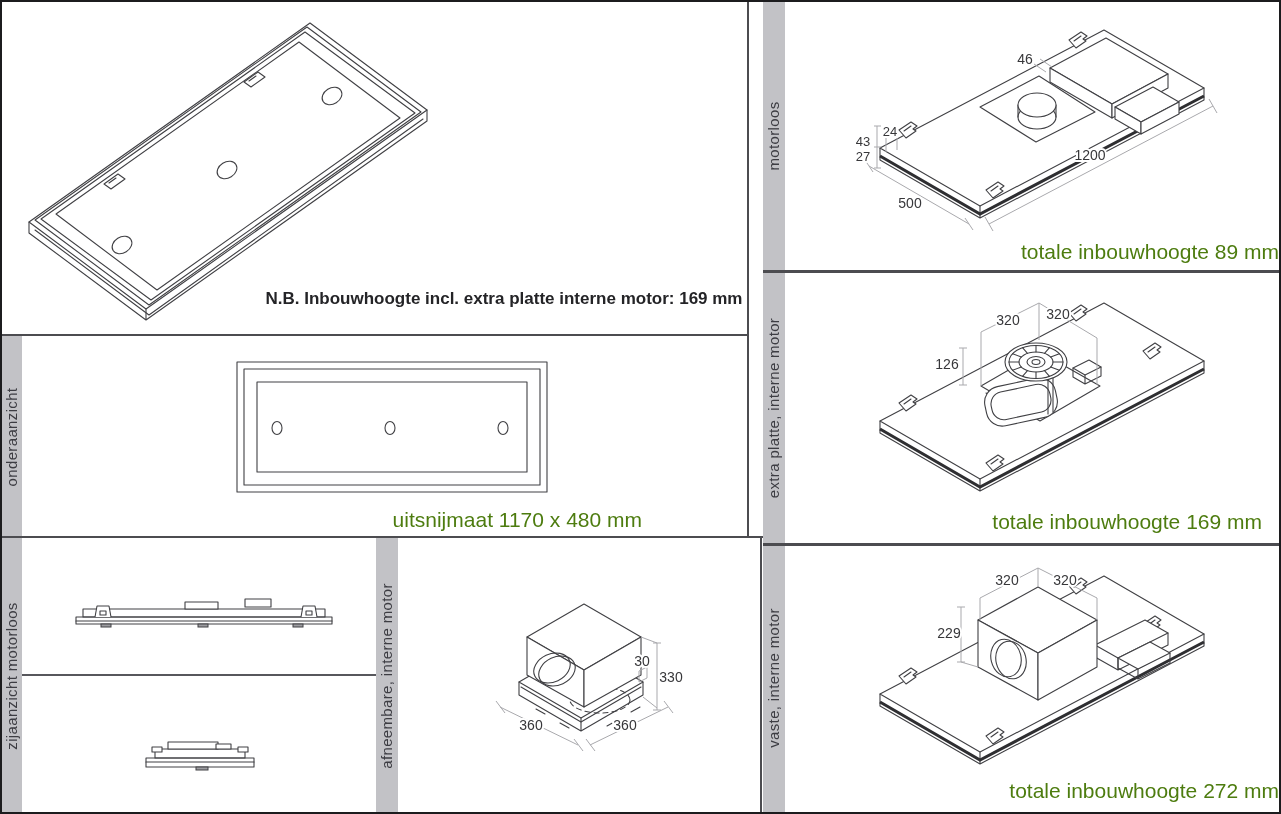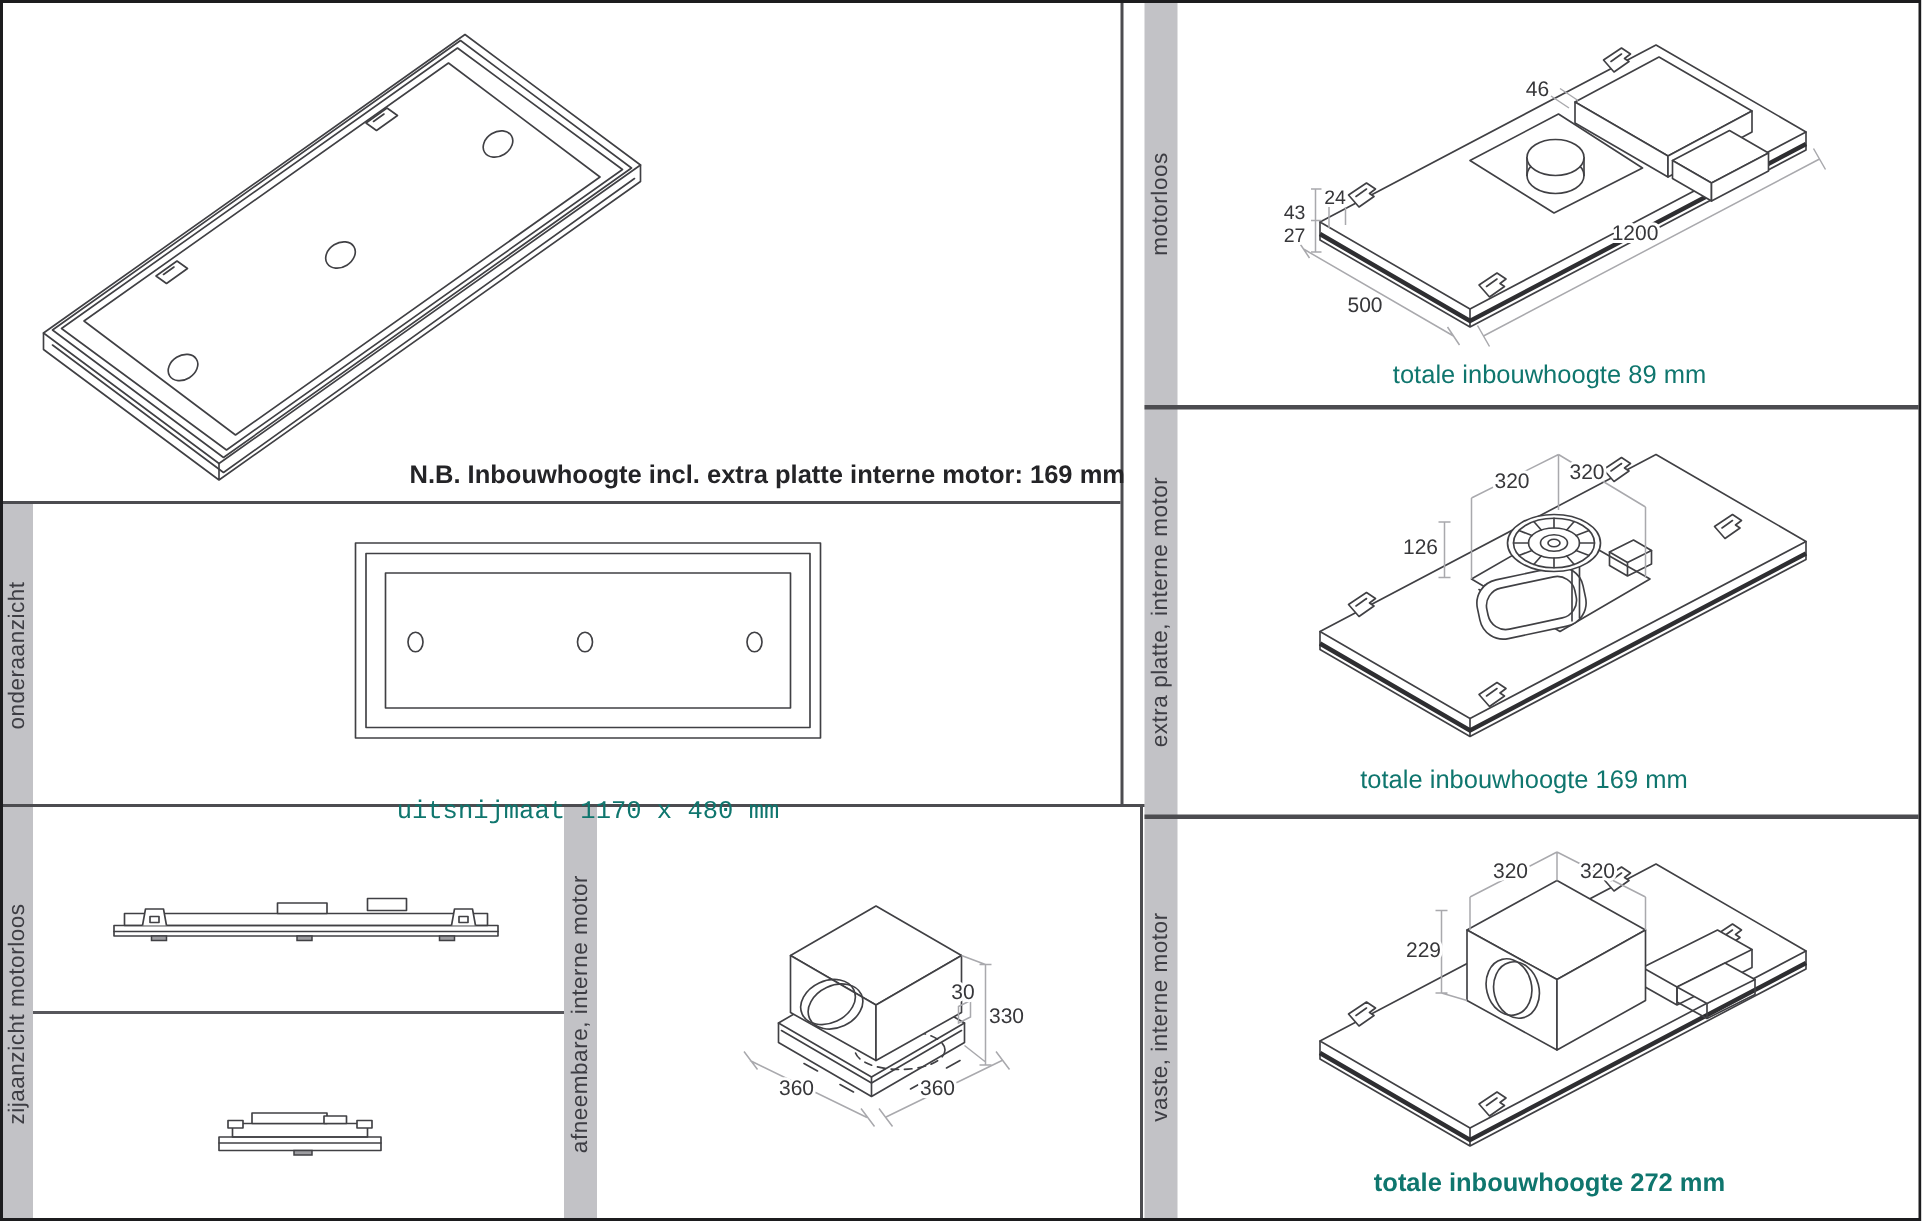--- a/index.html
+++ b/index.html
@@ -10,21 +10,21 @@
   .frame{position:absolute;inset:0;border:2.5px solid #1c1c1e;z-index:10;pointer-events:none;}
   .strip{position:absolute;background:#c2c2c6;z-index:1;}
   .divider{position:absolute;background:#4c4c50;z-index:2;}
   .divider.thin{background:#57575c;}
   #art{position:absolute;left:0;top:0;z-index:3;}
   .vlabel{
     position:absolute;width:220px;height:20px;line-height:20px;text-align:center;
     transform:rotate(-90deg);font-size:15px;color:#3d3d43;letter-spacing:.35px;
     z-index:4;white-space:nowrap;
   }
-  .caption{position:absolute;font-size:17px;color:#0f766e;text-align:center;z-index:4;}
+  .caption{position:absolute;font-size:21px;color:#4d7c0f;text-align:right;z-index:4;}
   .note{position:absolute;font-size:17px;font-weight:bold;color:#242427;text-align:center;z-index:4;white-space:nowrap;}
   
   .ln{stroke:#404044;stroke-width:1.1;fill:none;stroke-linejoin:round;stroke-linecap:round;}
   .lnf{stroke:#404044;stroke-width:1.1;fill:#ffffff;stroke-linejoin:round;}
   .gf{stroke:#404044;stroke-width:1;fill:#9d9da1;}
   .thick{stroke:#2e2e31;stroke-width:3;fill:none;}
   .dim{stroke:#a9a9ad;stroke-width:1;fill:none;}
   .dash{stroke-dasharray:5 4;}
   .dimtxt{font-family:"Liberation Sans",sans-serif;font-size:14px;fill:#37373a;text-anchor:middle;
           paint-order:stroke;stroke:#fff;stroke-width:4px;stroke-linejoin:round;}
@@ -206,20 +206,20 @@
     </g>
   </svg>
 
   <div class="vlabel" style="left:-98px;top:427px;">onderaanzicht</div>
   <div class="vlabel" style="left:-98px;top:666px;">zijaanzicht motorloos</div>
   <div class="vlabel" style="left:277px;top:666px;">afneembare, interne motor</div>
   <div class="vlabel" style="left:664px;top:126px;">motorloos</div>
   <div class="vlabel" style="left:664px;top:398px;">extra platte, interne motor</div>
   <div class="vlabel" style="left:664px;top:668px;">vaste, interne motor</div>
 
-  <div class="note" style="left:258px;top:307px;width:492px;text-align:right;">N.B. Inbouwhoogte incl. extra platte interne motor: 169 mm</div>
-  <div class="caption" style="left:142px;top:532px;width:500px;font-family:Liberation Mono, monospace;">uitsnijmaat 1170 x 480 mm</div>
+  <div class="note" style="left:258px;top:289px;width:492px;">N.B. Inbouwhoogte incl. extra platte interne motor: 169 mm</div>
+  <div class="caption" style="left:142px;top:508px;width:500px;">uitsnijmaat 1170 x 480 mm</div>
   <div class="caption" style="left:787px;top:240px;width:492px;">totale inbouwhoogte 89 mm</div>
   <div class="caption" style="left:770px;top:510px;width:492px;">totale inbouwhoogte 169 mm</div>
-  <div class="caption" style="left:787px;top:779px;width:492px;font-weight:bold;">totale inbouwhoogte 272 mm</div>
+  <div class="caption" style="left:787px;top:779px;width:492px;">totale inbouwhoogte 272 mm</div>
 
   <div class="frame"></div>
 </div>
 
 </body></html>

